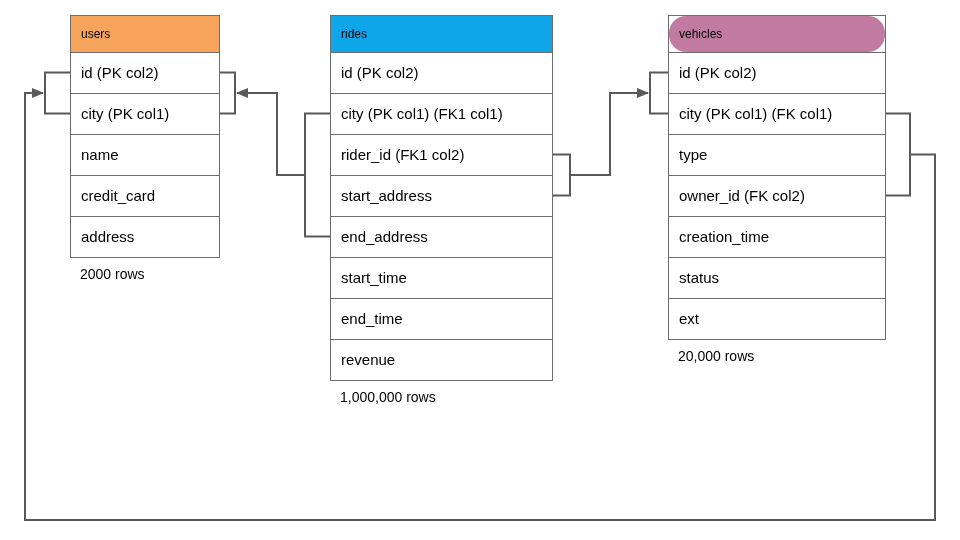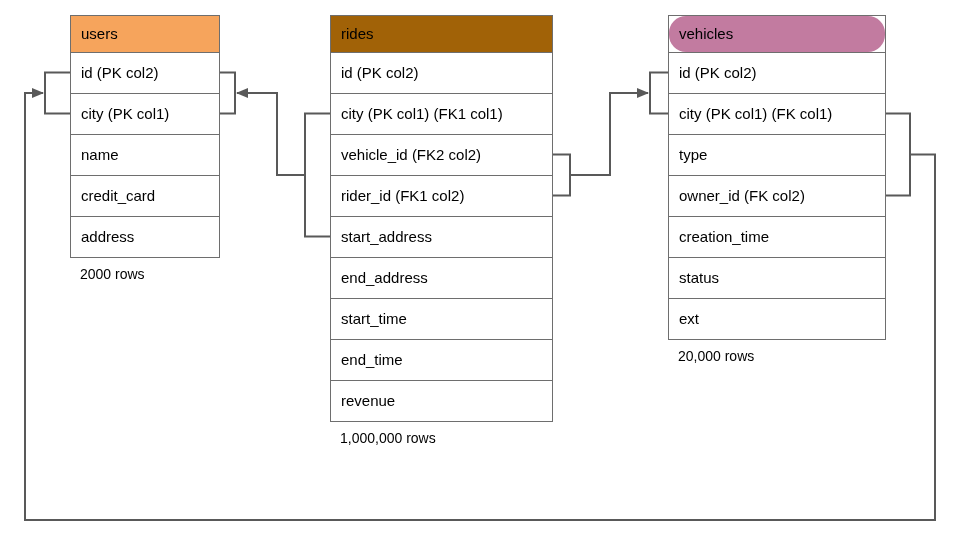--- a/index.html
+++ b/index.html
@@ -36,21 +36,21 @@
   .tbl{
     position:absolute;
     background:#ffffff;
     border:1px solid var(--table-border);
     box-sizing:border-box;
   }
   .tbl-header{
     height:36px;
     line-height:36px;
     padding:0 10px;
-    font-size:15px;
+    font-size:12px;
     white-space:nowrap;
     overflow:hidden;
   }
   .tbl-row{
     height:40px;
     line-height:40px;
     padding:0 10px;
     font-size:15px;
     border-top:1px solid var(--table-border);
     background:#ffffff;
@@ -95,24 +95,23 @@
     <div class="tbl-header" style="background-color: rgb(246, 164, 92);">users</div>
     <div class="tbl-row">id (PK col2)</div>
     <div class="tbl-row">city (PK col1)</div>
     <div class="tbl-row">name</div>
     <div class="tbl-row">credit_card</div>
     <div class="tbl-row">address</div>
     <div class="tbl-count">2000 rows</div>
   </div>
 
   <div class="tbl" style="left:330px;top:15px;width:223px">
-    <div class="tbl-header" style="background-color: #a16207;">rides</div>
+    <div class="tbl-header" style="background-color: #0ea5e9;">rides</div>
     <div class="tbl-row">id (PK col2)</div>
     <div class="tbl-row">city (PK col1) (FK1 col1)</div>
-    <div class="tbl-row">vehicle_id (FK2 col2)</div>
     <div class="tbl-row">rider_id (FK1 col2)</div>
     <div class="tbl-row">start_address</div>
     <div class="tbl-row">end_address</div>
     <div class="tbl-row">start_time</div>
     <div class="tbl-row">end_time</div>
     <div class="tbl-row">revenue</div>
     <div class="tbl-count">1,000,000 rows</div>
   </div>
 
   <div class="tbl" style="left:668px;top:15px;width:218px">

